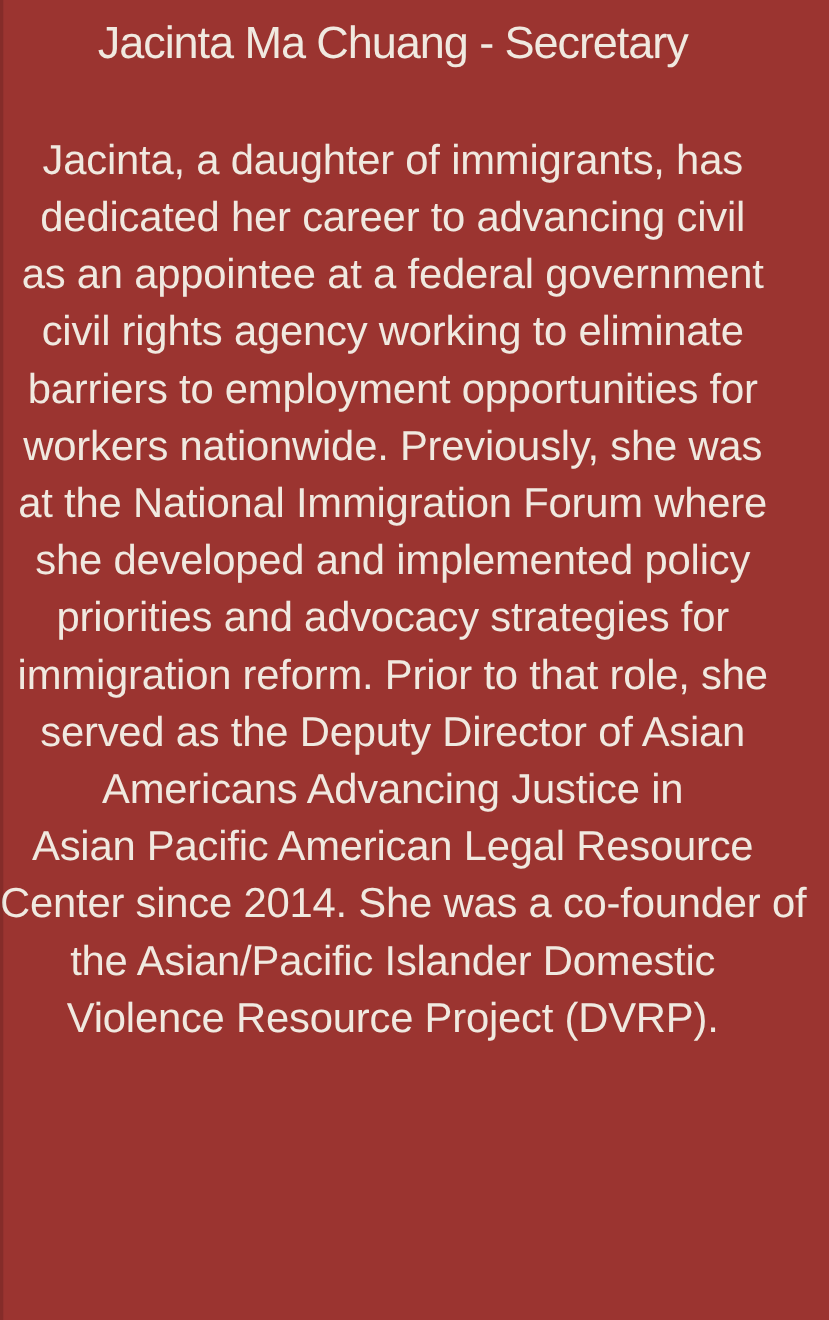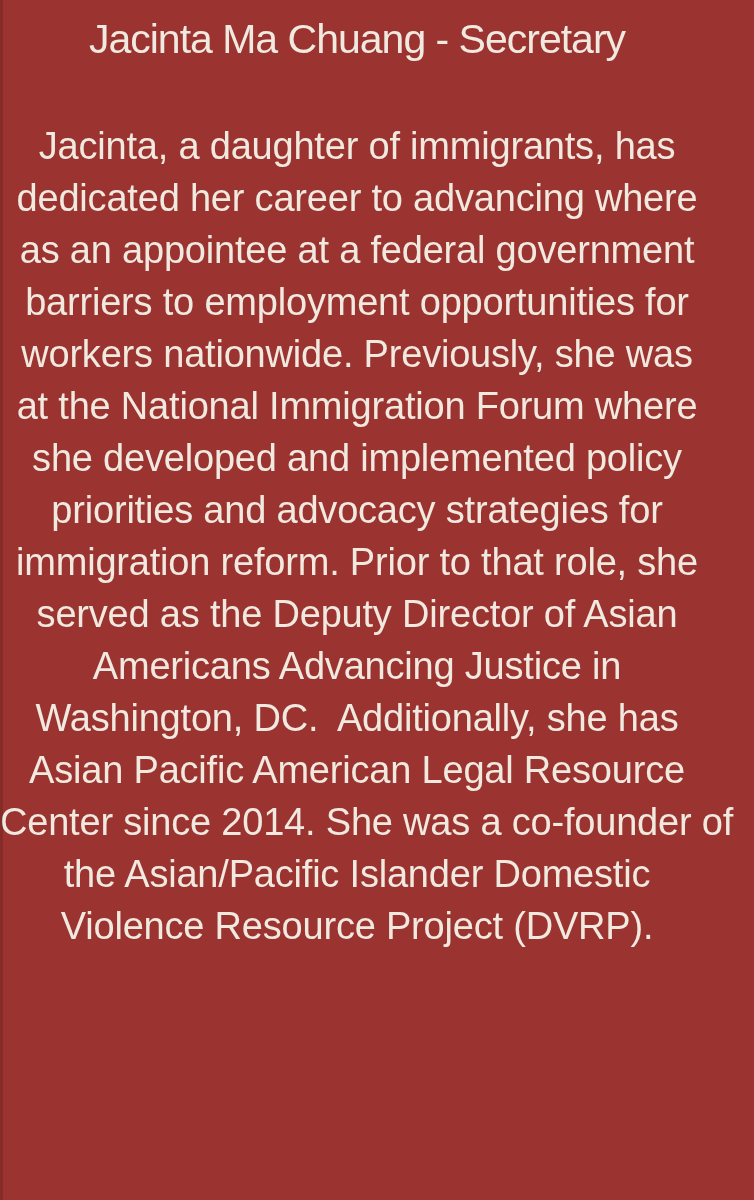--- a/index.html
+++ b/index.html
@@ -49,29 +49,29 @@
   }
 </style>
 </head>
 <body>
 
 <div class="page">
   <div class="left-edge"></div>
   <h1 class="title">Jacinta Ma Chuang - Secretary</h1>
   <div class="bio">
       <div class="bio-line">Jacinta, a daughter of immigrants, has</div>
-      <div class="bio-line">dedicated her career to advancing where</div>
+      <div class="bio-line">dedicated her career to advancing civil</div>
       <div class="bio-line">as an appointee at a federal government</div>
+      <div class="bio-line">civil rights agency working to eliminate</div>
       <div class="bio-line">barriers to employment opportunities for</div>
       <div class="bio-line">workers nationwide. Previously, she was</div>
       <div class="bio-line">at the National Immigration Forum where</div>
       <div class="bio-line">she developed and implemented policy</div>
       <div class="bio-line">priorities and advocacy strategies for</div>
       <div class="bio-line">immigration reform. Prior to that role, she</div>
       <div class="bio-line">served as the Deputy Director of Asian</div>
       <div class="bio-line">Americans Advancing Justice in</div>
-      <div class="bio-line">Washington, DC.  Additionally, she has</div>
       <div class="bio-line">Asian Pacific American Legal Resource</div>
       <div class="bio-line">Center since 2014. She was a co-founder of</div>
       <div class="bio-line">the Asian/Pacific Islander Domestic</div>
       <div class="bio-line">Violence Resource Project (DVRP).</div>
     </div>
 </div>
 
 </body></html>

